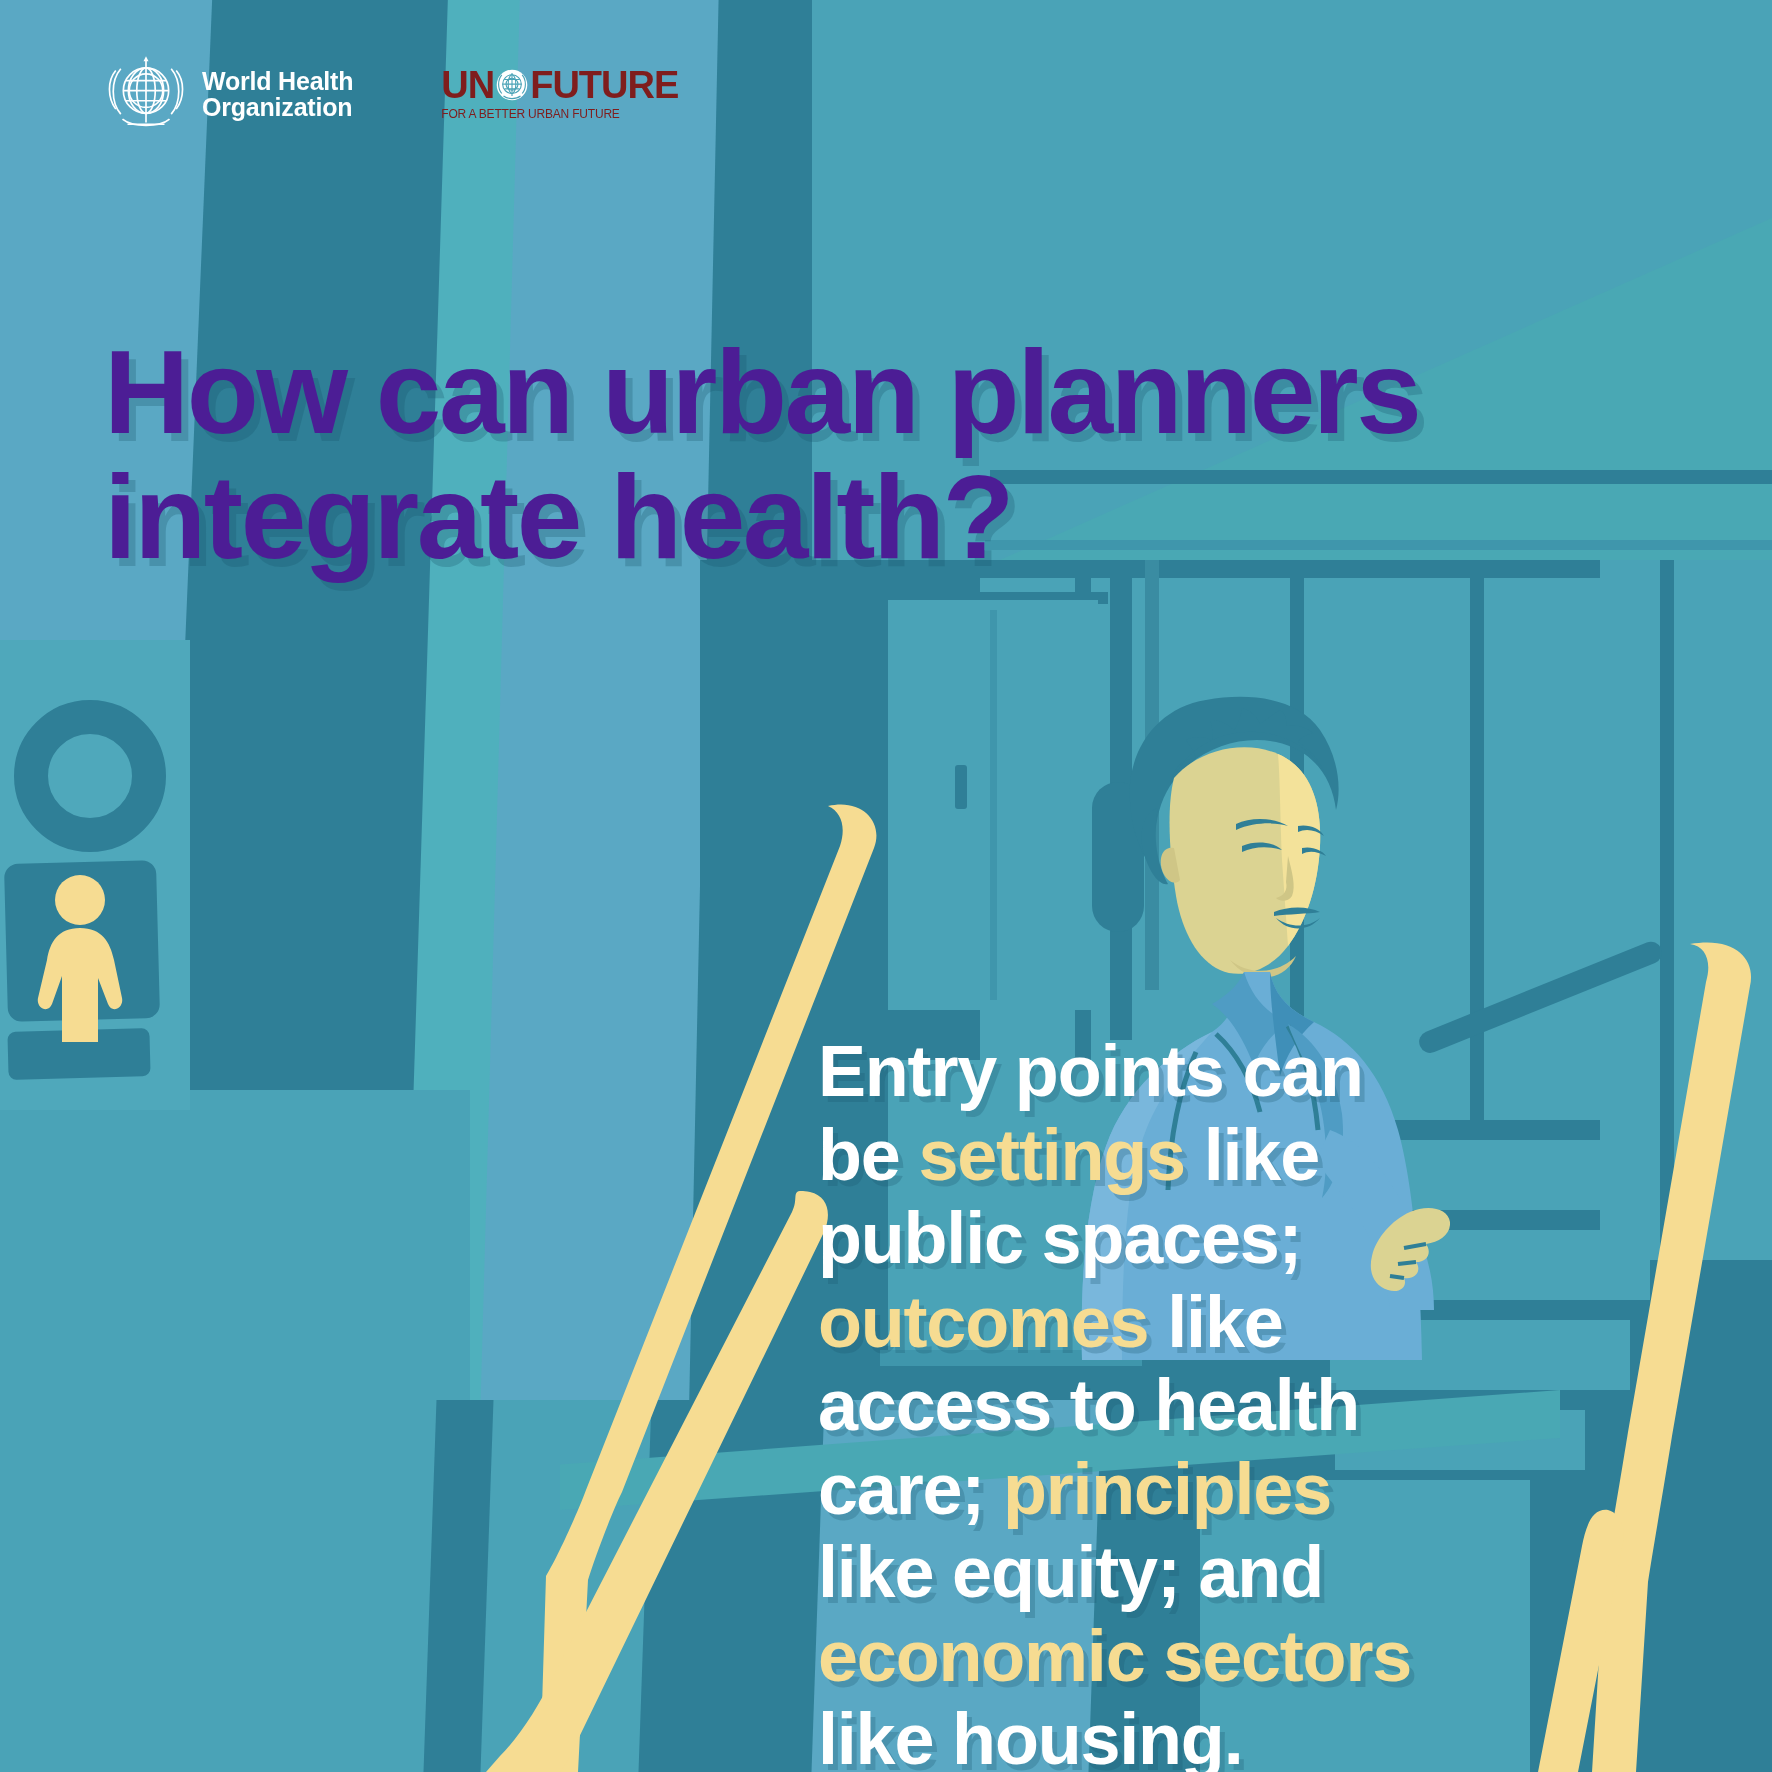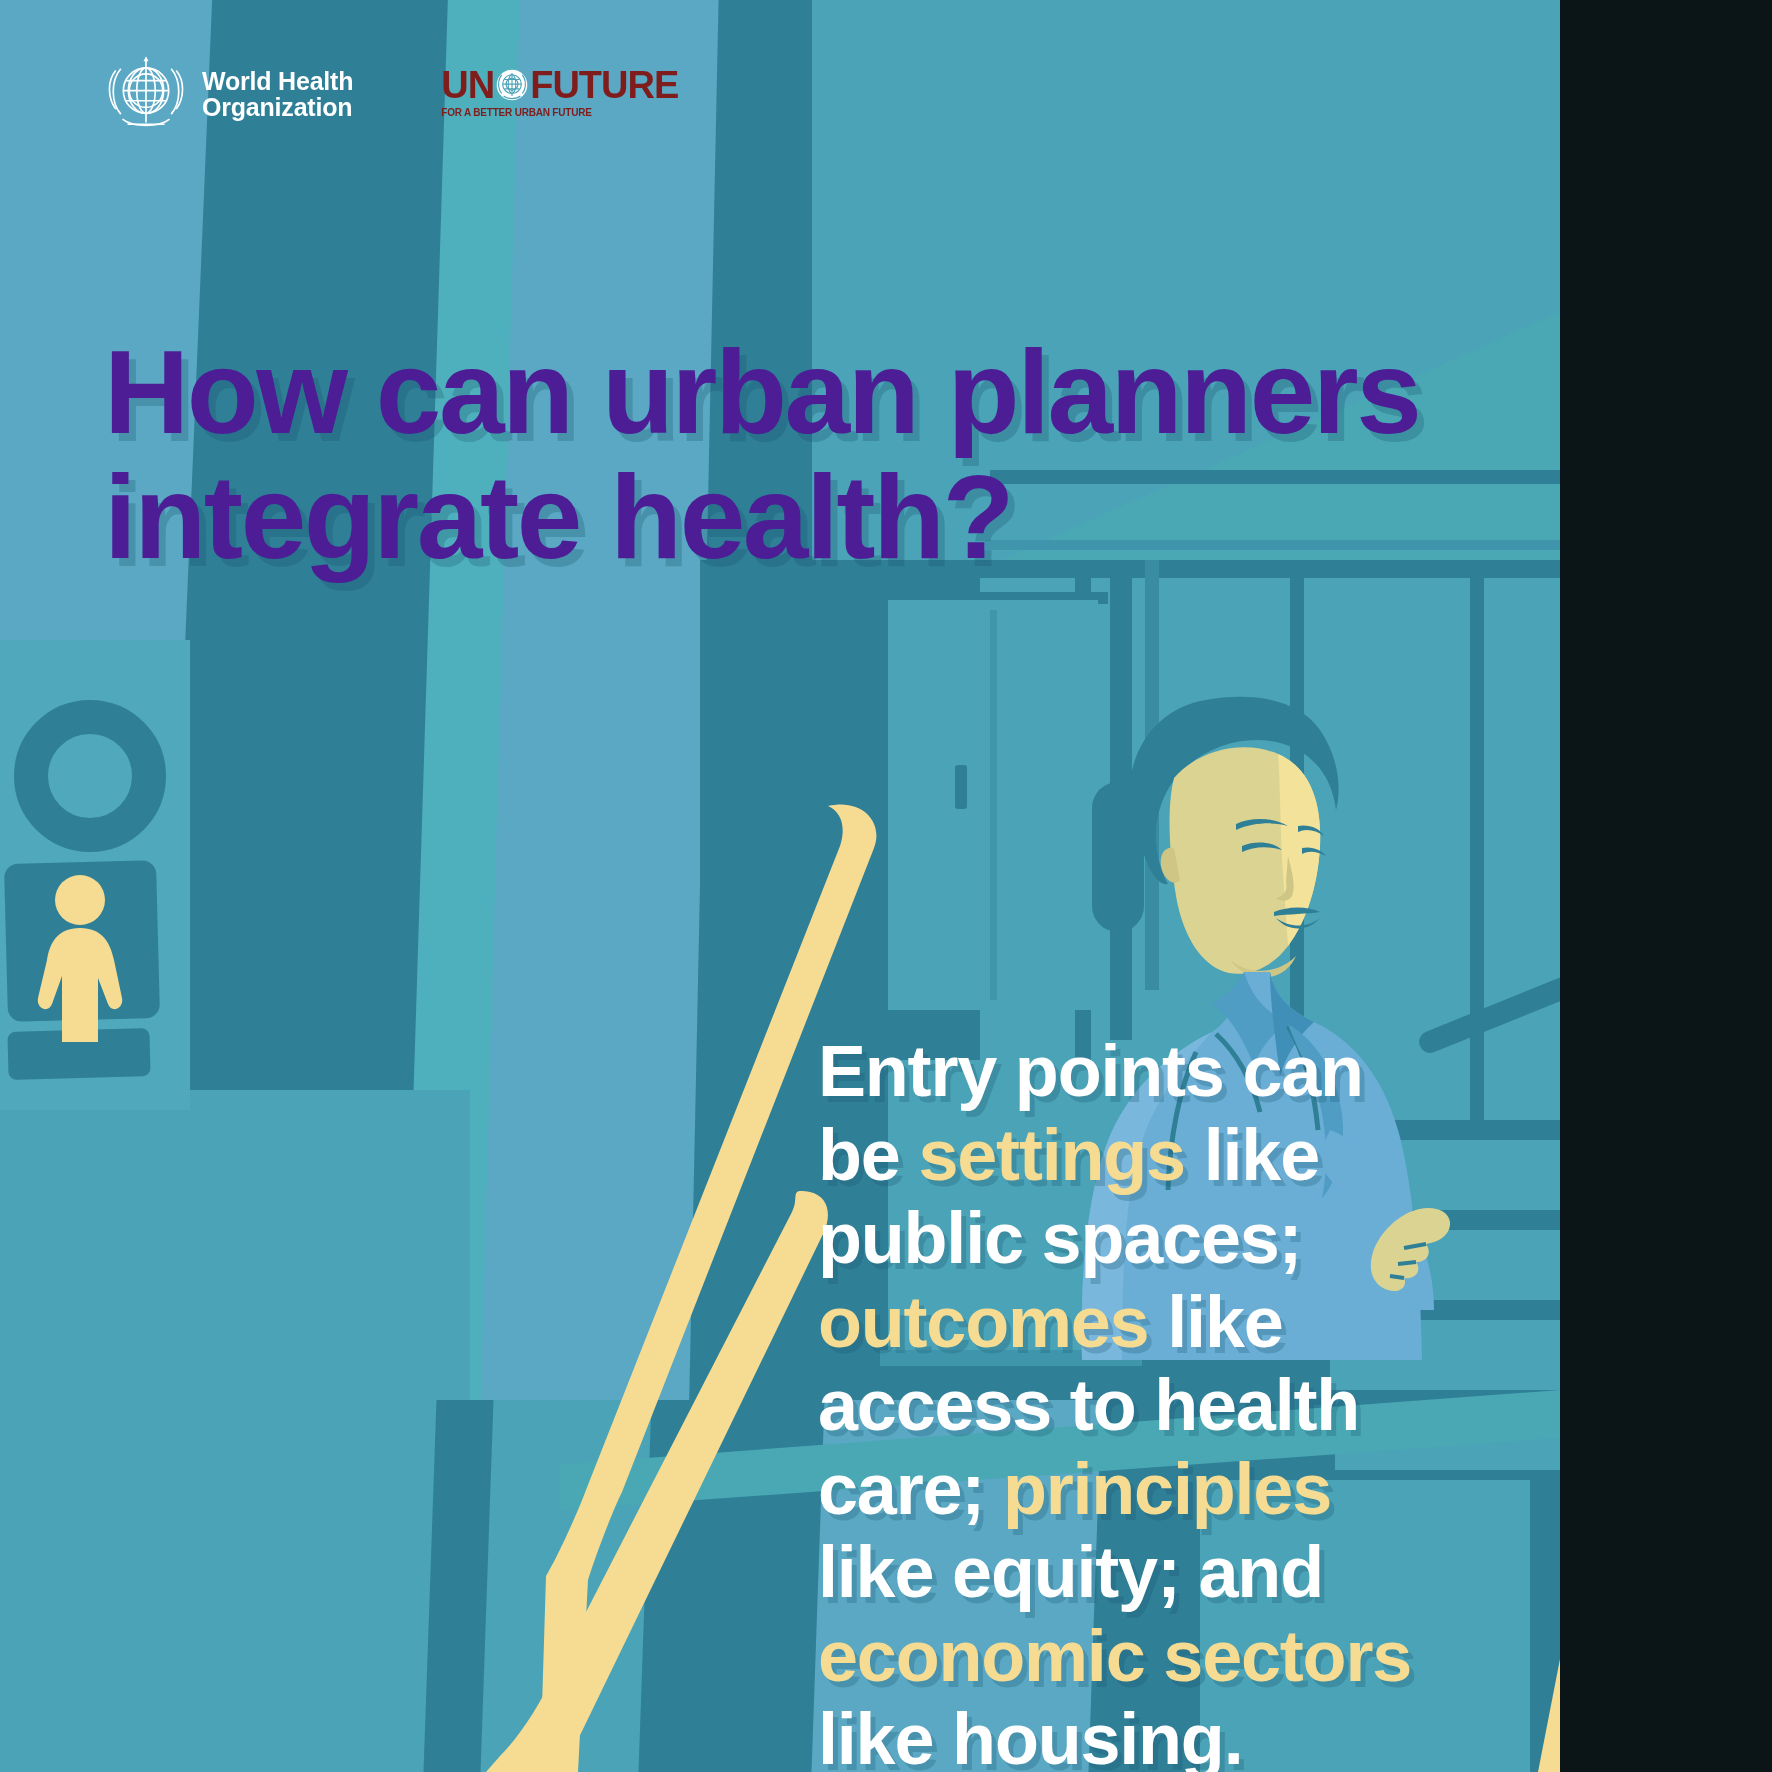--- a/index.html
+++ b/index.html
@@ -1,20 +1,20 @@
 <!DOCTYPE html>
 <html><head>
 <meta charset="utf-8">
 <style>
   html,body{margin:0;padding:0;background:#0b1416;}
   *{box-sizing:border-box;}
 
   #poster{
     position:relative;
-    width:1560px;height:1772px;
+    width:1772px;height:1772px;
     overflow:hidden;
     background:#4ea5b8;
     font-family:"Liberation Sans", sans-serif;
     -webkit-font-smoothing:antialiased;
   }
 
   
   .layer{position:absolute;}
 
   .bg-base{inset:0;background:#4aa3b7;}
@@ -124,21 +124,21 @@
   
   .logos{position:absolute;left:104px;top:52px;display:flex;align-items:flex-start;gap:88px;}
   .who-logo{display:flex;align-items:center;gap:14px;}
   .who-mark{width:84px;height:84px;}
   .who-text{color:#fff;font-weight:bold;font-size:25px;line-height:1.05;
             letter-spacing:-0.2px;}
   .habitat{color:#7f1d1d;margin-top:14px;}
   .habitat-top{display:flex;align-items:center;font-weight:bold;font-size:38px;
                letter-spacing:-1px;line-height:1;}
   .habitat-mark{width:34px;height:34px;margin:0 1px;}
-  .habitat-sub{font-size:10px;font-weight:bold;letter-spacing:-0.2px;
+  .habitat-sub{font-size:12px;font-weight:normal;letter-spacing:-0.2px;
                margin-top:3px;white-space:nowrap;}
 
   
   .headline{position:absolute;left:104px;top:330px;width:1420px;
             color:#4c1d95;font-size:118px;font-weight:bold;line-height:1.06;
             letter-spacing:-2.5px;
             text-shadow:7px 8px 0 rgba(26,86,107,0.28);}
   .headline div{white-space:nowrap;}
 
   

